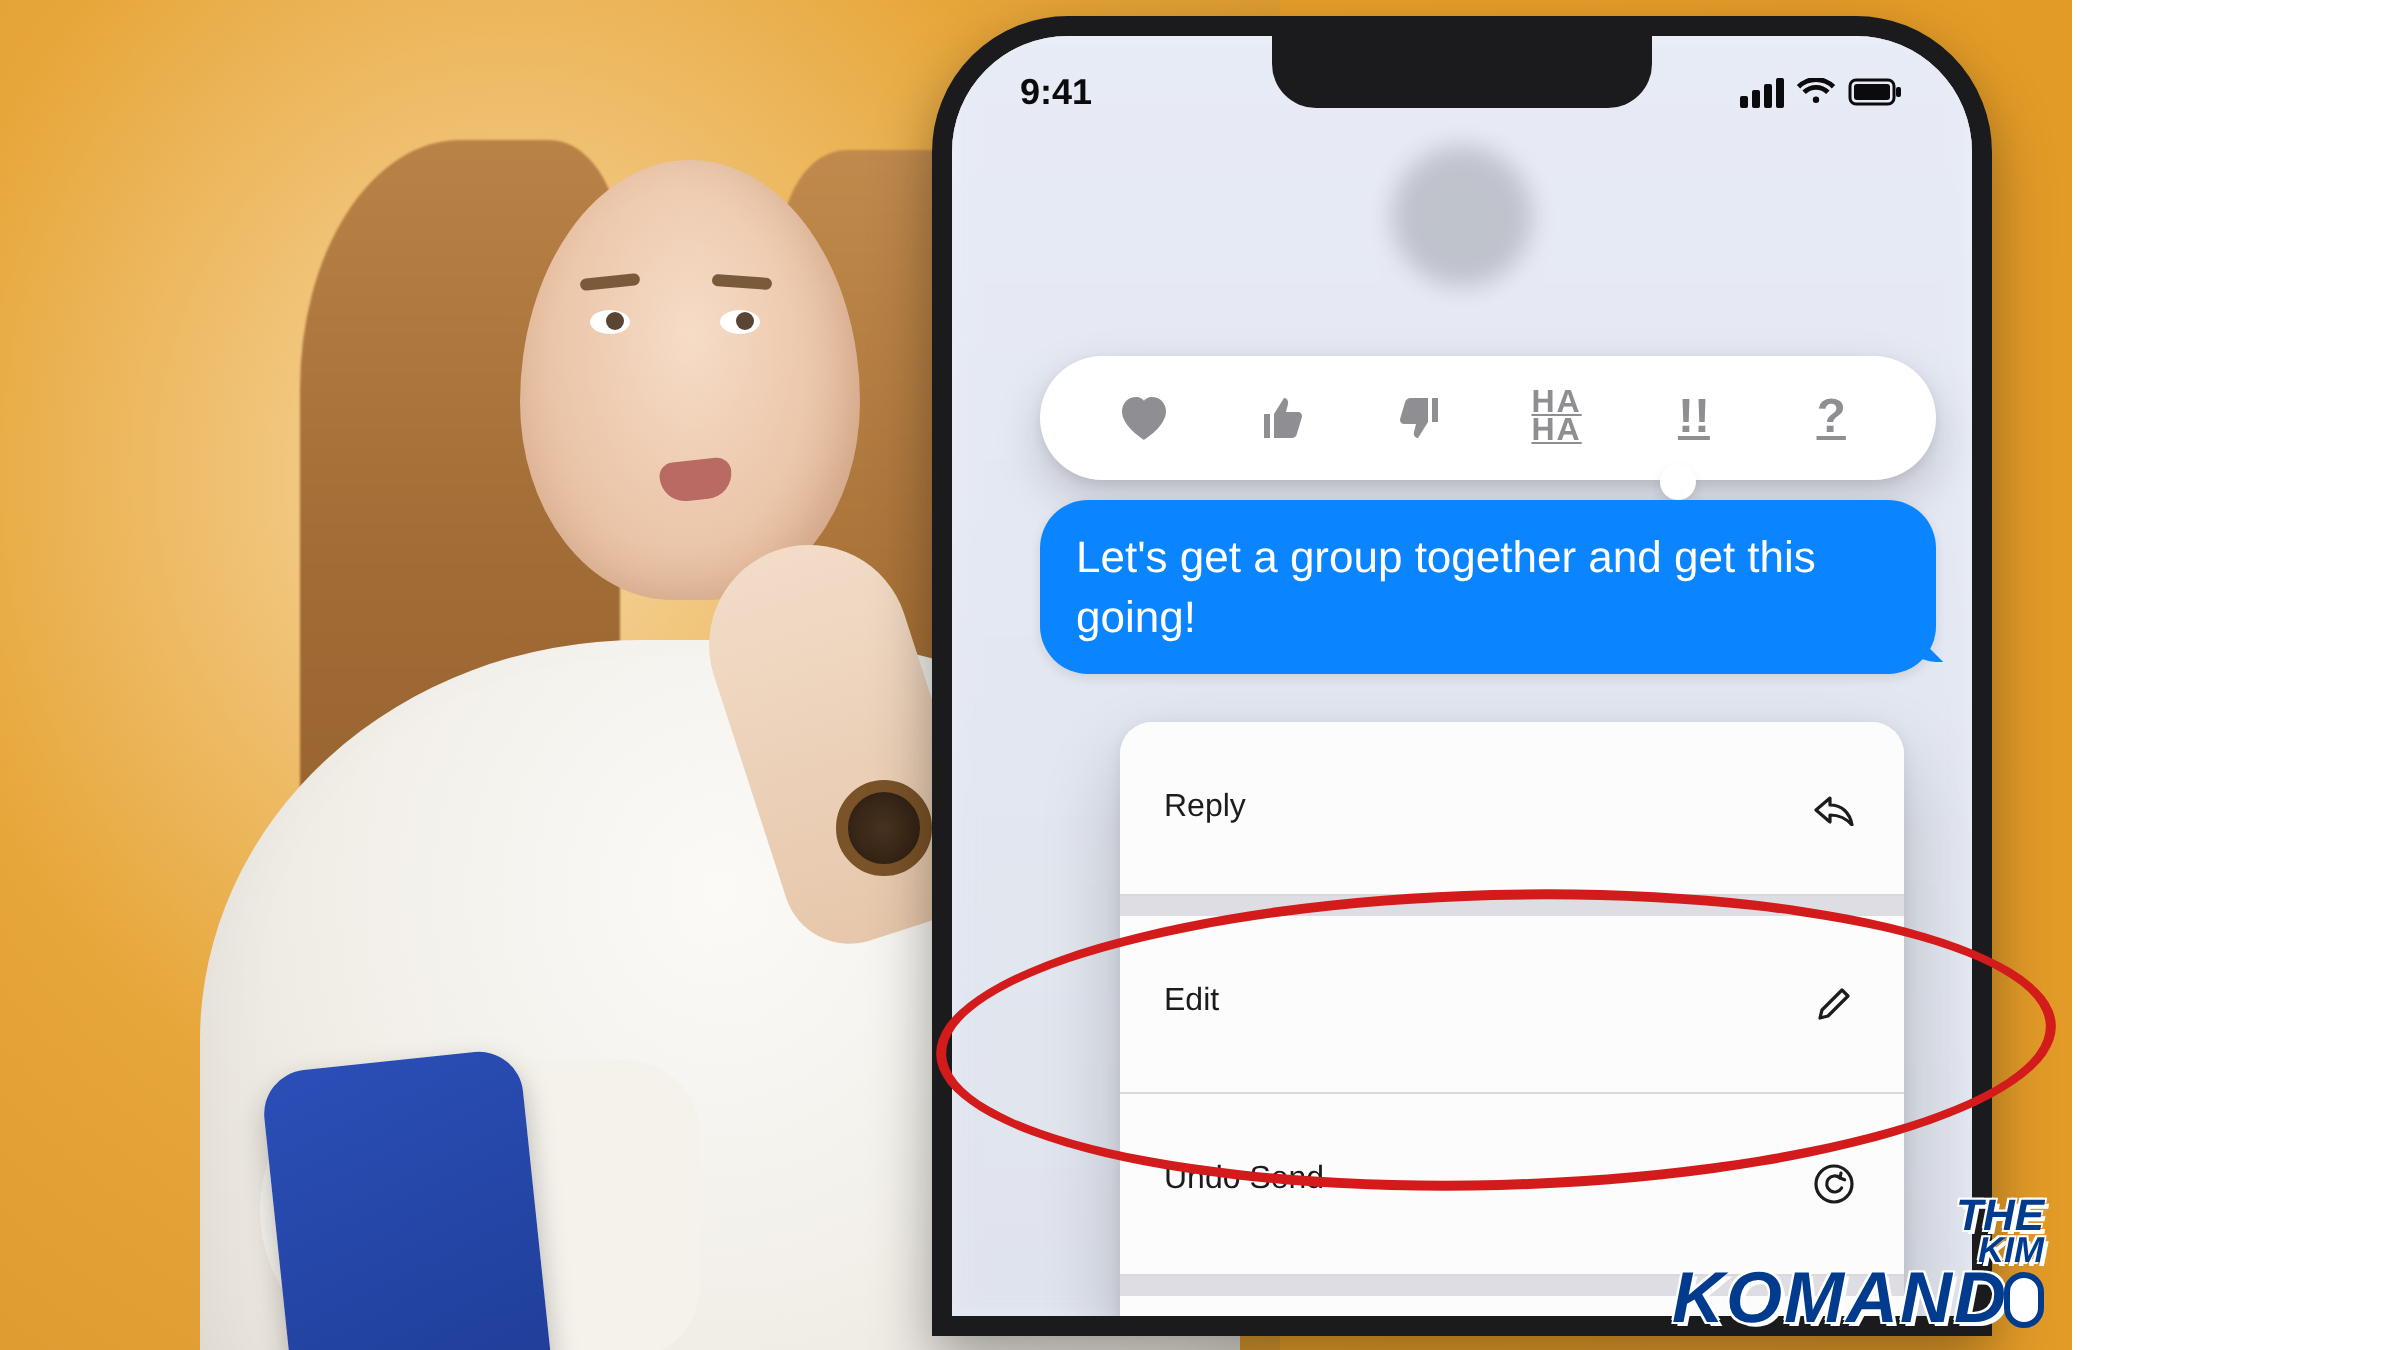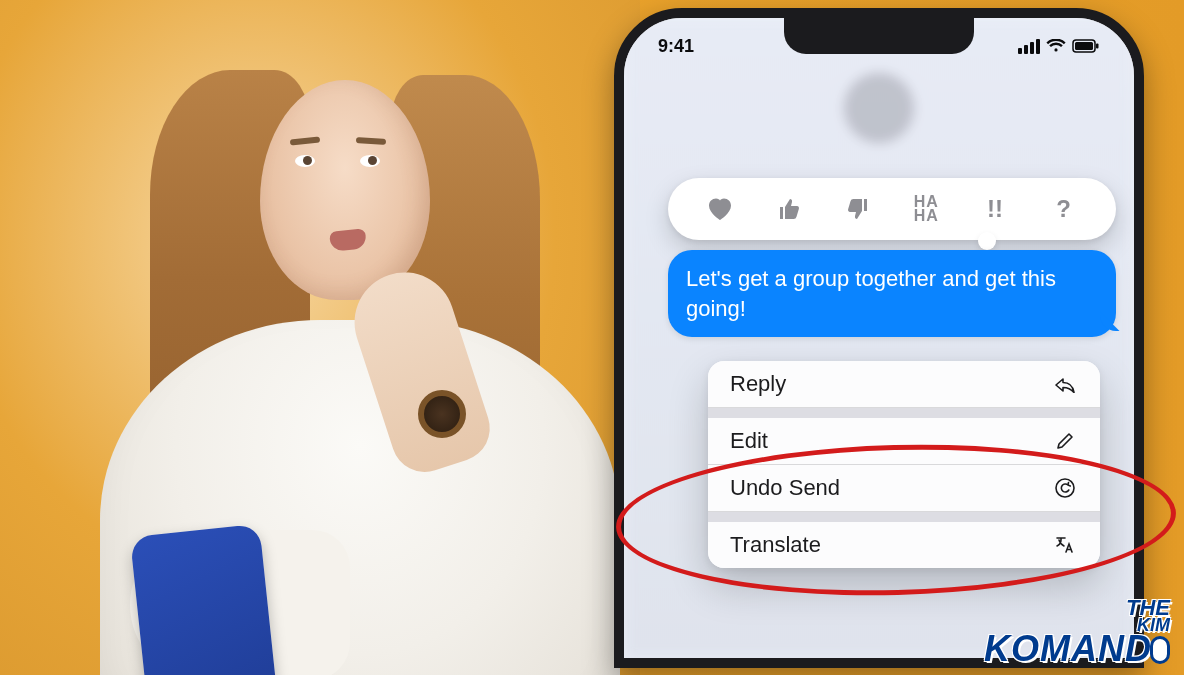--- a/index.html
+++ b/index.html
@@ -1,19 +1,19 @@
 <!DOCTYPE html>
 <html><head>
 <meta charset="utf-8">
 <style>
   * { margin: 0; padding: 0; box-sizing: border-box; }
   html, body { width: 1200px; height: 675px; overflow: hidden; font-family: -apple-system, BlinkMacSystemFont, "Segoe UI", Helvetica, Arial, sans-serif; }
   .canvas {
     position: relative;
-    width: 1184px;
+    width: 1036px;
     height: 675px;
     background: linear-gradient(90deg, #efa82f 0%, #eaa32c 40%, #e39b27 100%);
   }
   
   .photo-side {
     position: absolute;
     left: 0; top: 0; width: 640px; height: 675px;
     background: radial-gradient(ellipse at 40% 35%, #f7d9a6 0%, #e7a639 55%, #d9972d 100%);
     overflow: hidden;
   }
@@ -128,20 +128,21 @@
   .tapback {
     position: relative;
     margin: 0 0 10px auto;
     width: 448px; height: 62px;
     background: #fff;
     border-radius: 40px;
     box-shadow: 0 10px 24px rgba(0,0,0,.17), 0 2px 6px rgba(0,0,0,.08);
     display:flex; align-items:center; justify-content:space-around;
     padding: 12px 18px;
     color:#8e8e93;
+    text-decoration:underline;
   }
   .tapback .tb { width:44px; text-align:center; font-size:24px; font-weight:700; }
   .tapback .tb svg { display:block; margin:0 auto; }
   .tapback .haha { font-size:16px; line-height:.9; letter-spacing:1px; font-weight:800; }
   .tapback-tail{position:absolute;right:120px;bottom:-10px;width:18px;height:18px;background:#fff;border-radius:50%;box-shadow:0 3px 6px rgba(0,0,0,.1);}
   .tapback-tail2{position:absolute;right:106px;bottom:-20px;width:9px;height:9px;background:#fff;border-radius:50%;box-shadow:0 2px 4px rgba(0,0,0,.1);}
 
   .bubble {
     position: relative;
     margin-left: auto;
@@ -161,23 +162,23 @@
 
   .menu {
     margin: 24px 16px 0 auto;
     width: 392px;
     background: rgba(248,248,250,.96);
     border-radius: 16px;
     overflow:hidden;
     box-shadow: 0 18px 40px rgba(0,0,0,.2), 0 2px 8px rgba(0,0,0,.08);
   }
   .menu-item {
-    display:flex; align-items:center; justify-content:space-between;
-    padding: 10px 22px;
-    font-size: 22px;
+    display:flex; justify-content:space-between;
+    padding: 34px 22px;
+    font-size: 16px;
     color:#1c1c1e;
     border-bottom: 1px solid rgba(60,60,67,.18);
     background: rgba(255,255,255,.6);
   }
   .menu .group-gap { height:10px; background: rgba(210,210,216,.7); border-bottom:none; }
   .menu-item:last-child{border-bottom:none;}
   .menu-item .mi-icon { width:26px; display:flex; justify-content:center; color:#1c1c1e; }
 
   .highlight-ellipse {
     position:absolute;

